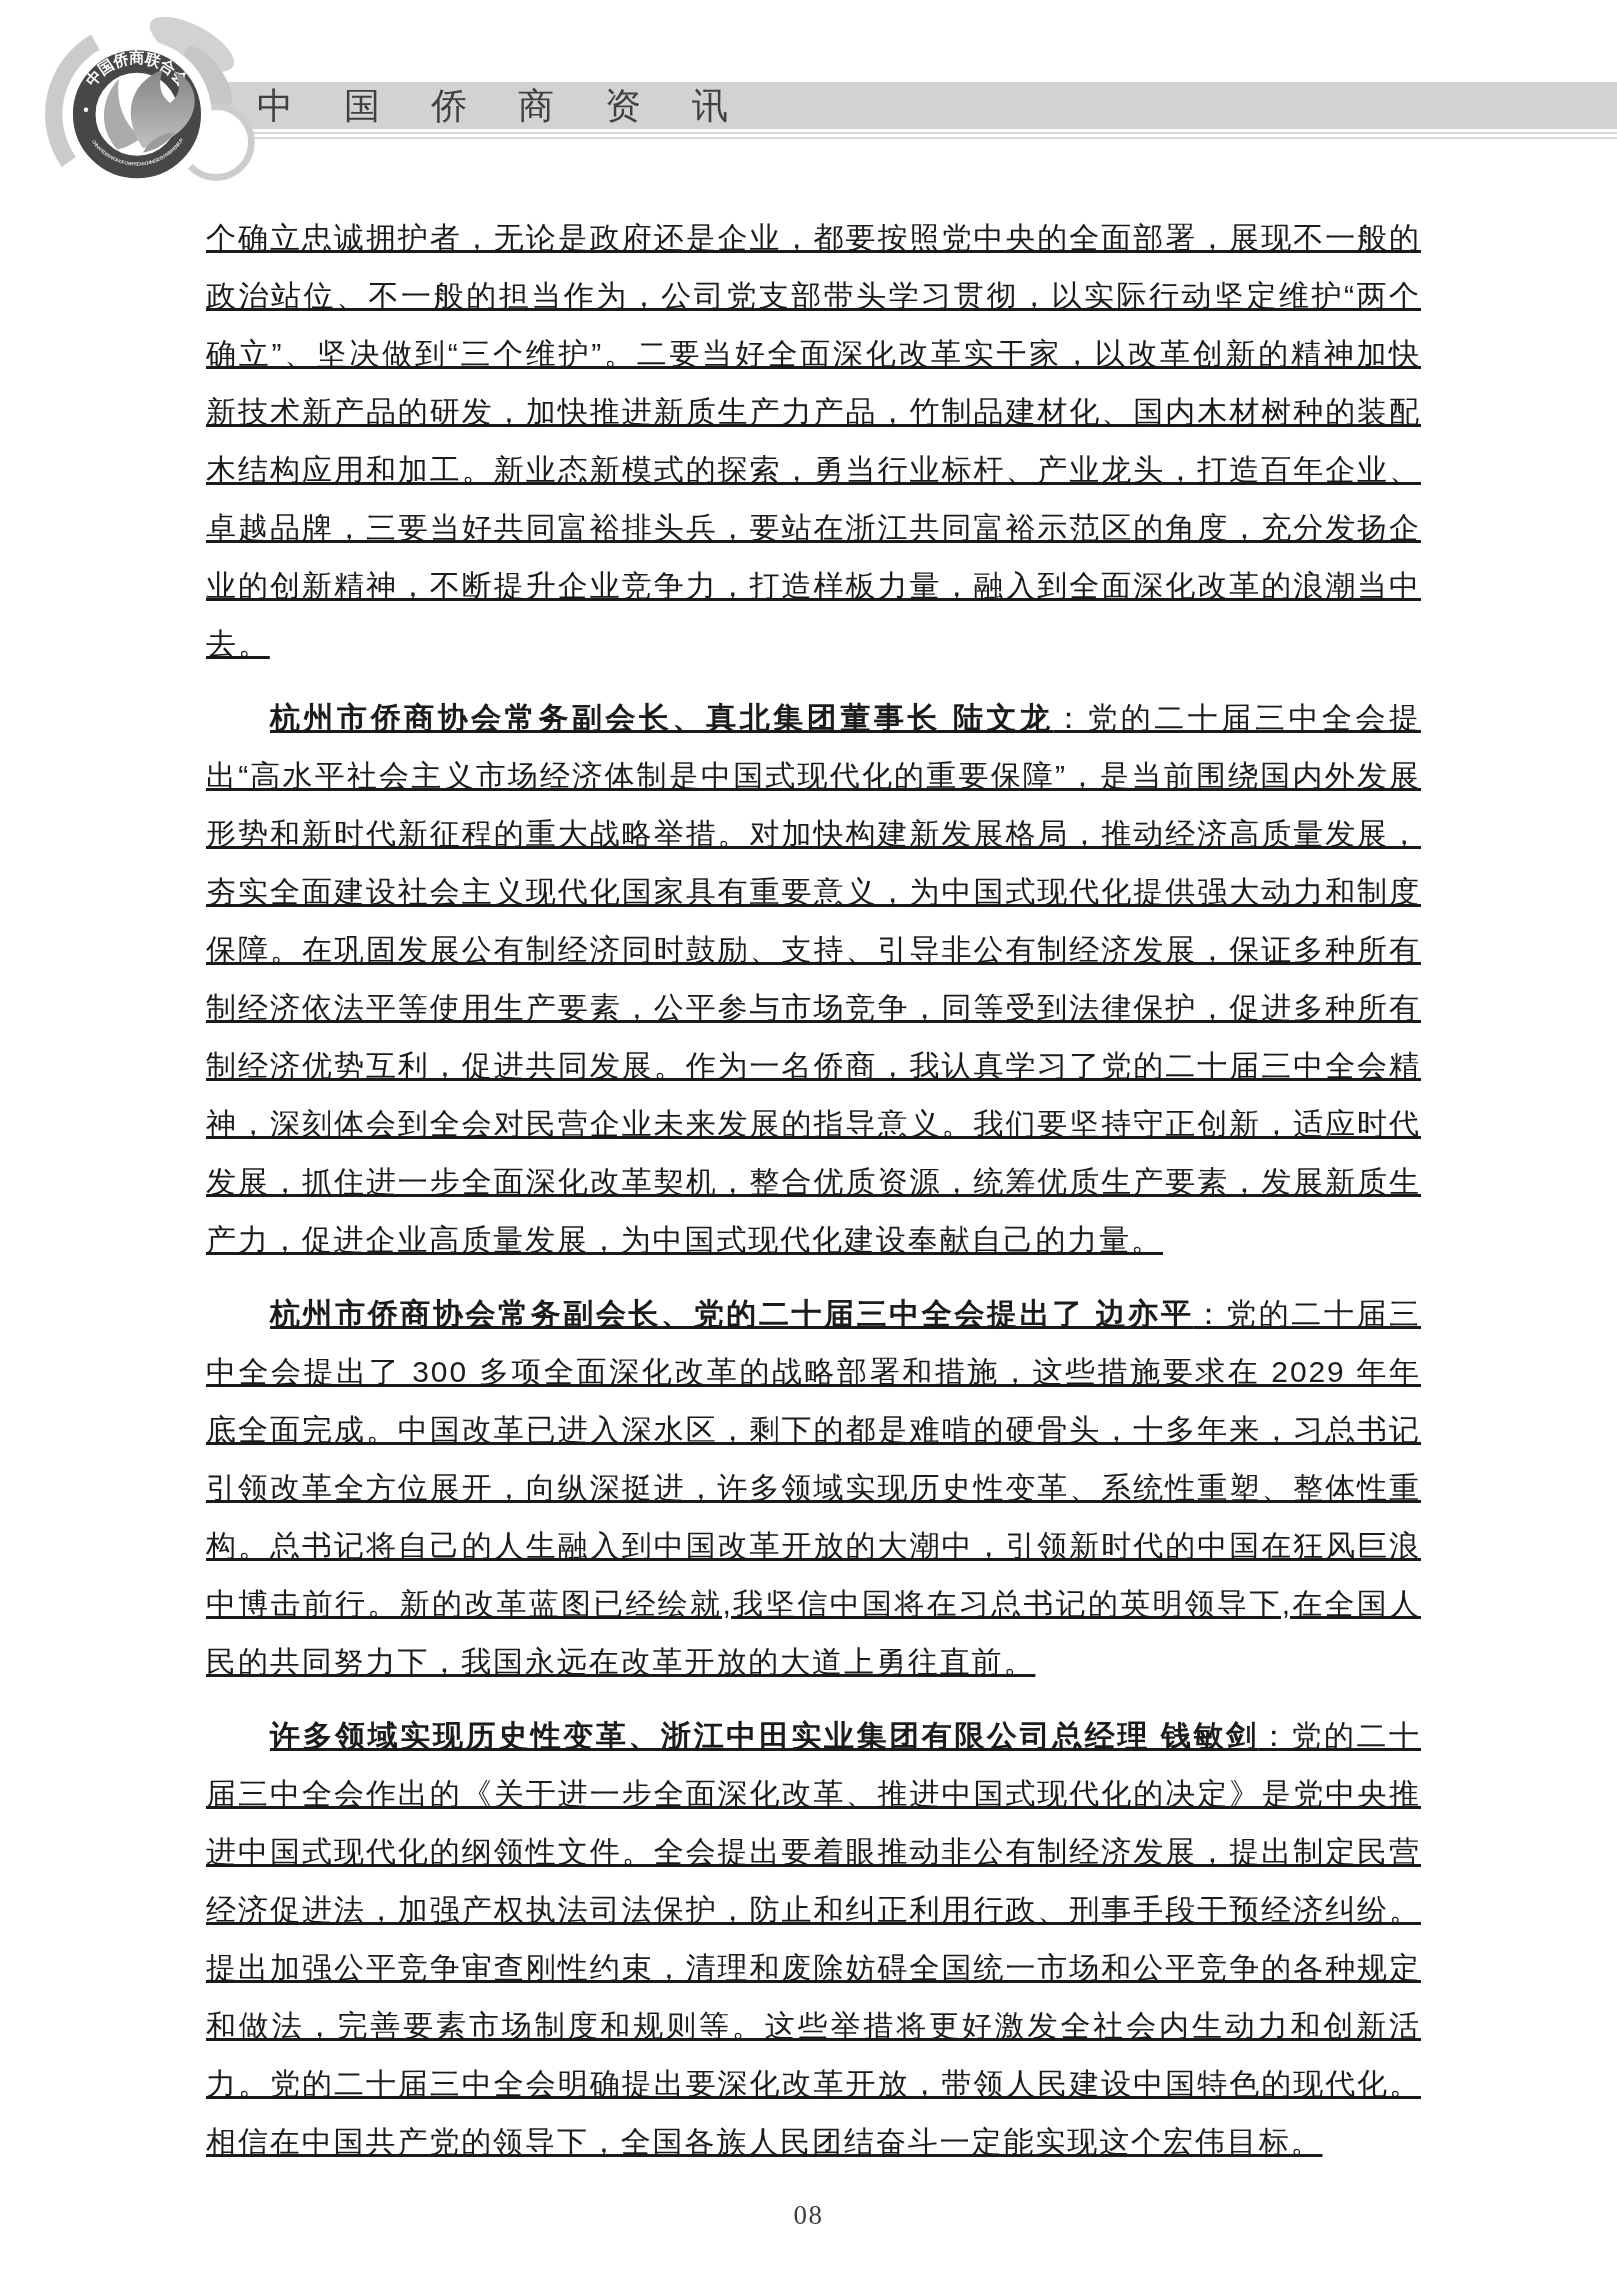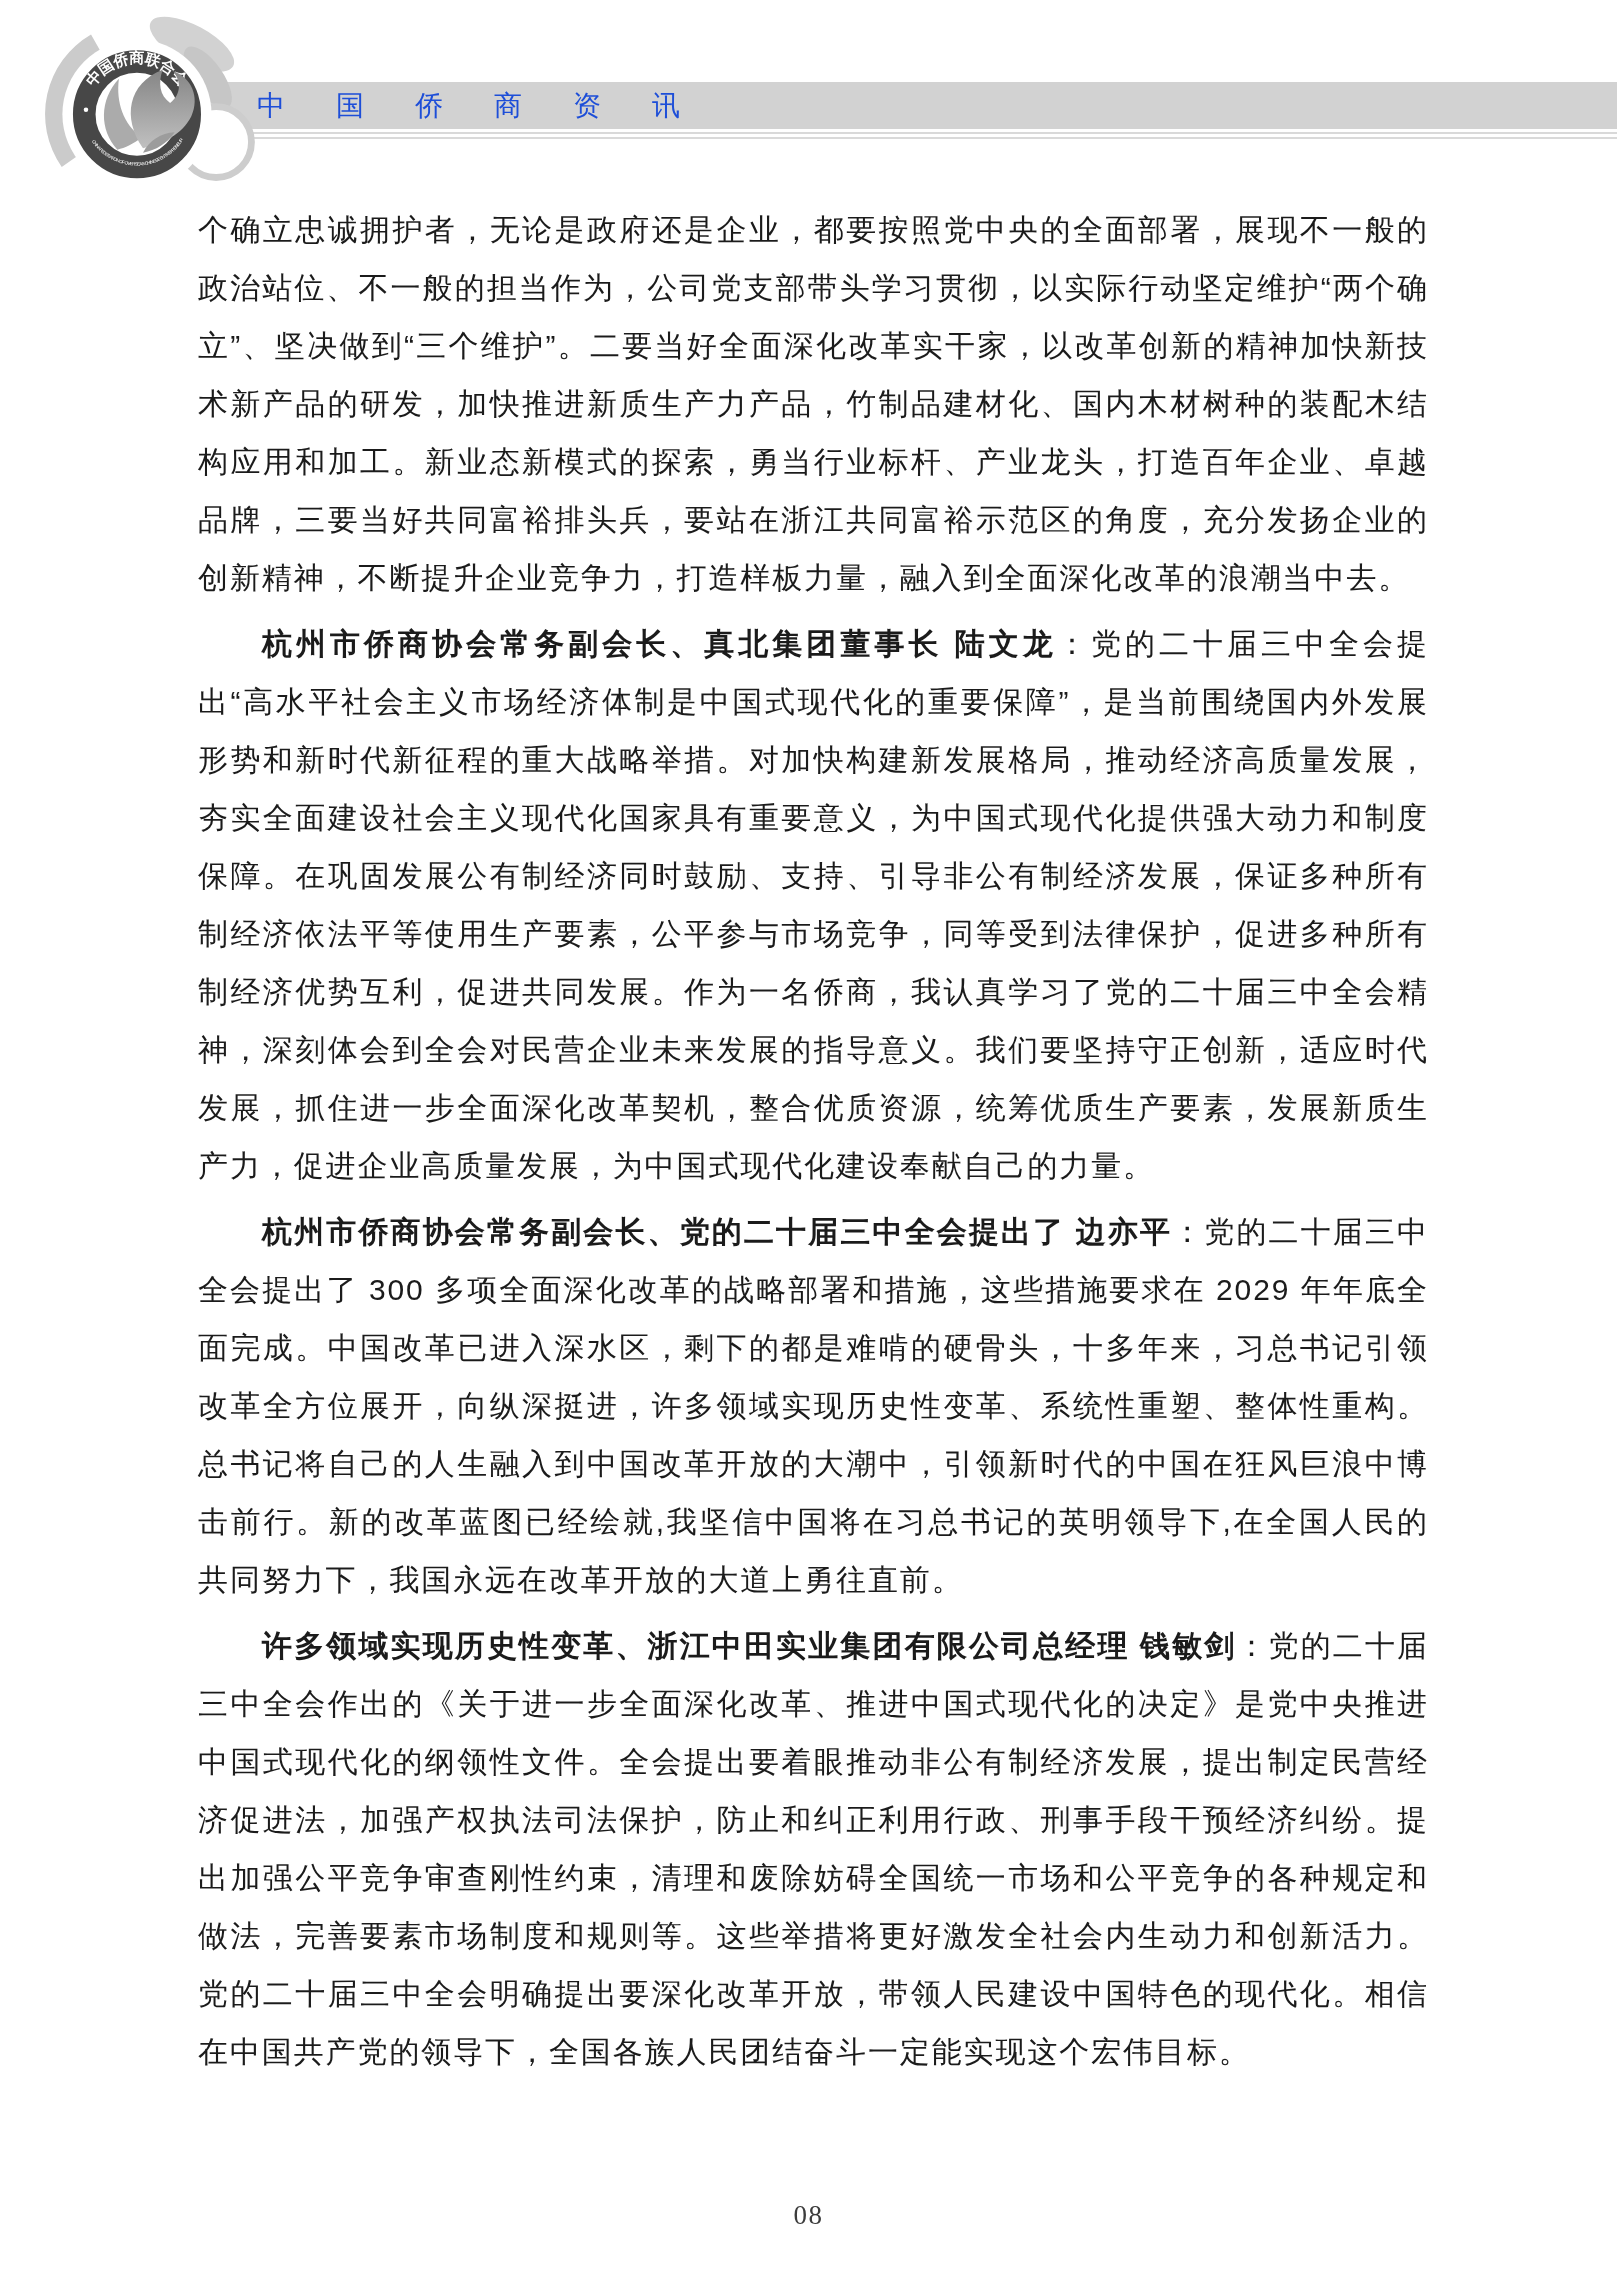--- a/index.html
+++ b/index.html
@@ -17,23 +17,23 @@
     position: absolute;
     left: 102px; right: 0; top: 82px;
     height: 47px;
     background: #d2d2d2;
     z-index: 1;
   }
   .masthead {
     display: inline-block;
     padding-left: 155px;
     line-height: 47px;
-    font-size: 28px;
+    font-size: 36px;
     letter-spacing: 51px;
-    color: #1d4ed8;
+    color: #404040;
     white-space: nowrap;
   }
   .header-rule {
     position: absolute;
     left: 102px; right: 0; top: 132px;
     height: 3px;
     background: #ffffff;
     border-top: 2.3px solid #d9d9d9;
     border-bottom: 2.3px solid #d9d9d9;
     z-index: 1;
@@ -52,21 +52,21 @@
     position: absolute;
     left: 190px; top: 193px;
     width: 1247px;
     font-size: 30px;
     line-height: 58px;
     letter-spacing: 1.9px;
     color: #1b1b1b;
     text-align: justify;
     text-justify: inter-character;
   }
-  .article p { margin: 8px; }
+  .article p { margin: 16px; text-decoration: underline; }
   .article p.indent { text-indent: 64px; }
   .article b { font-weight: bold; }
 
   
   .page-number {
     position: absolute;
     left: 0; right: 0; top: 2188px;
     text-align: center;
     font-family: "Liberation Serif", serif;
     font-size: 27px;

